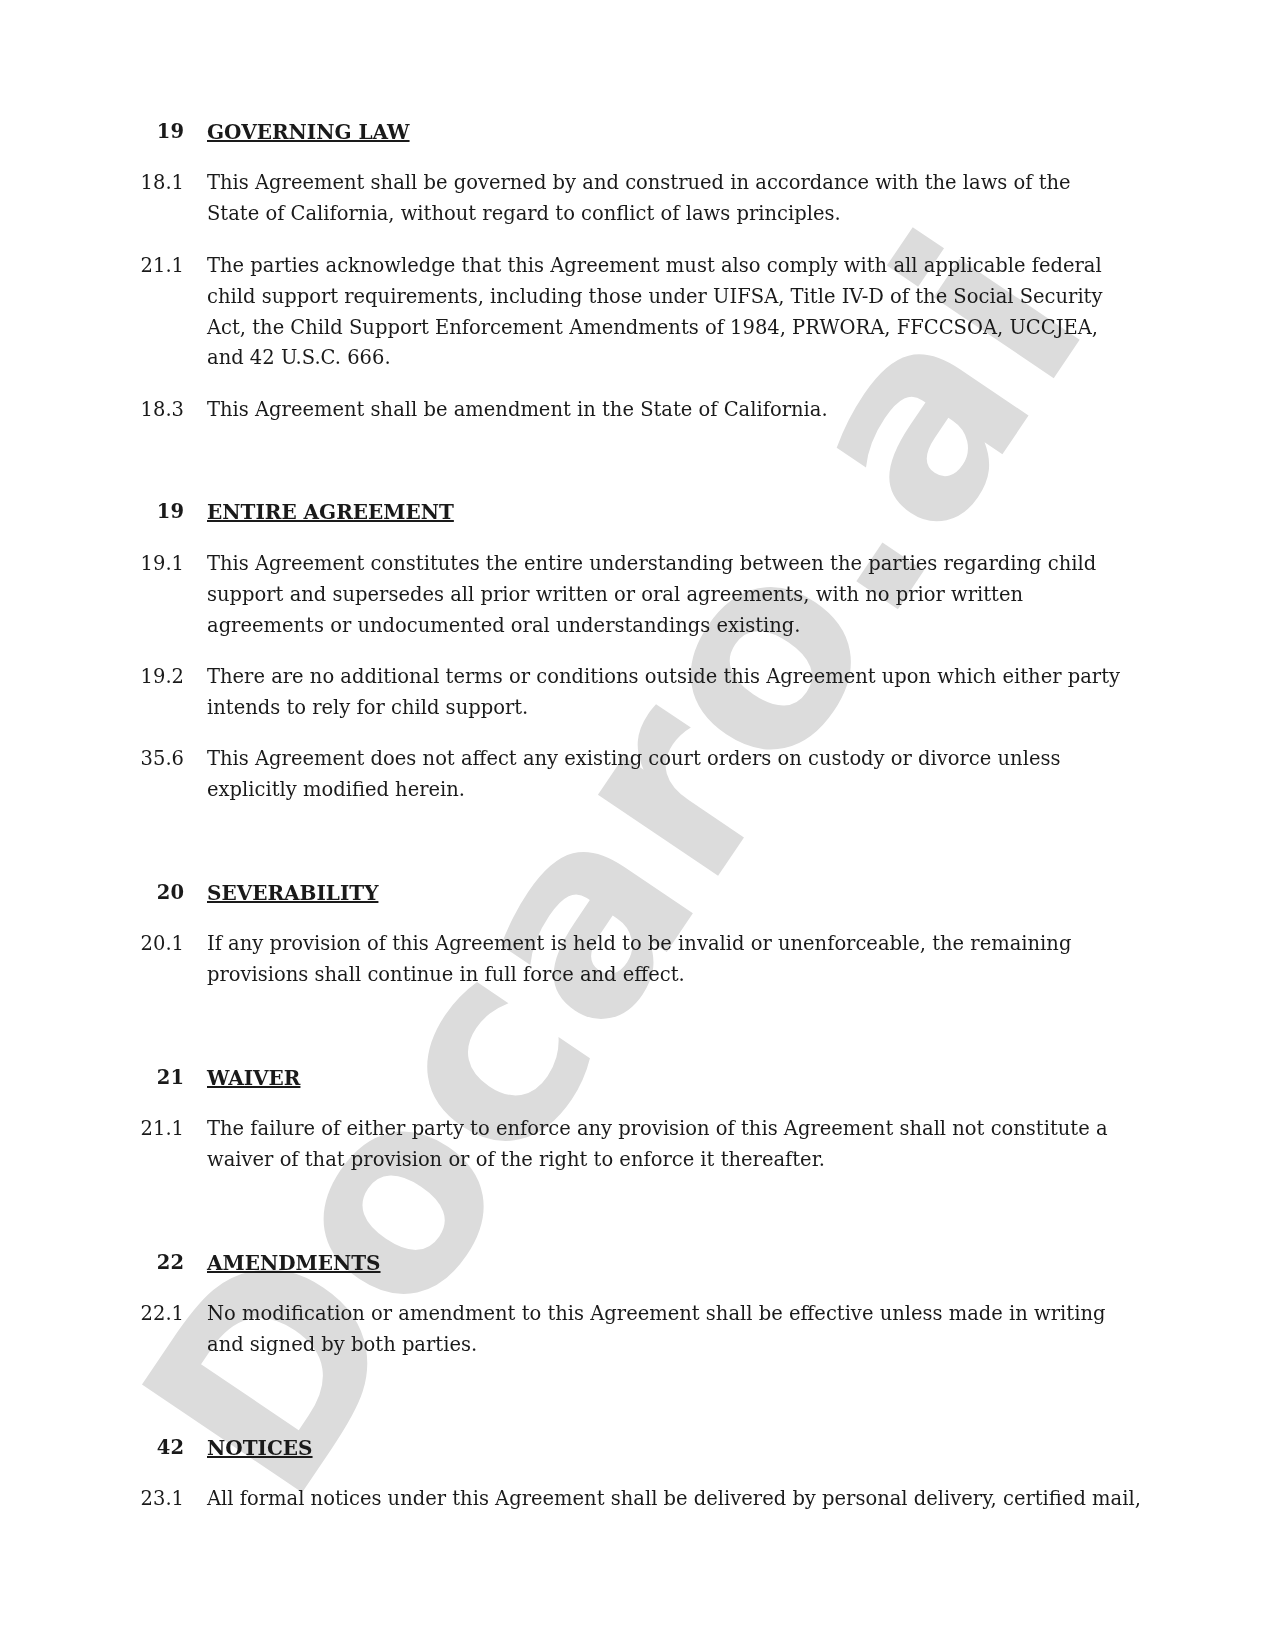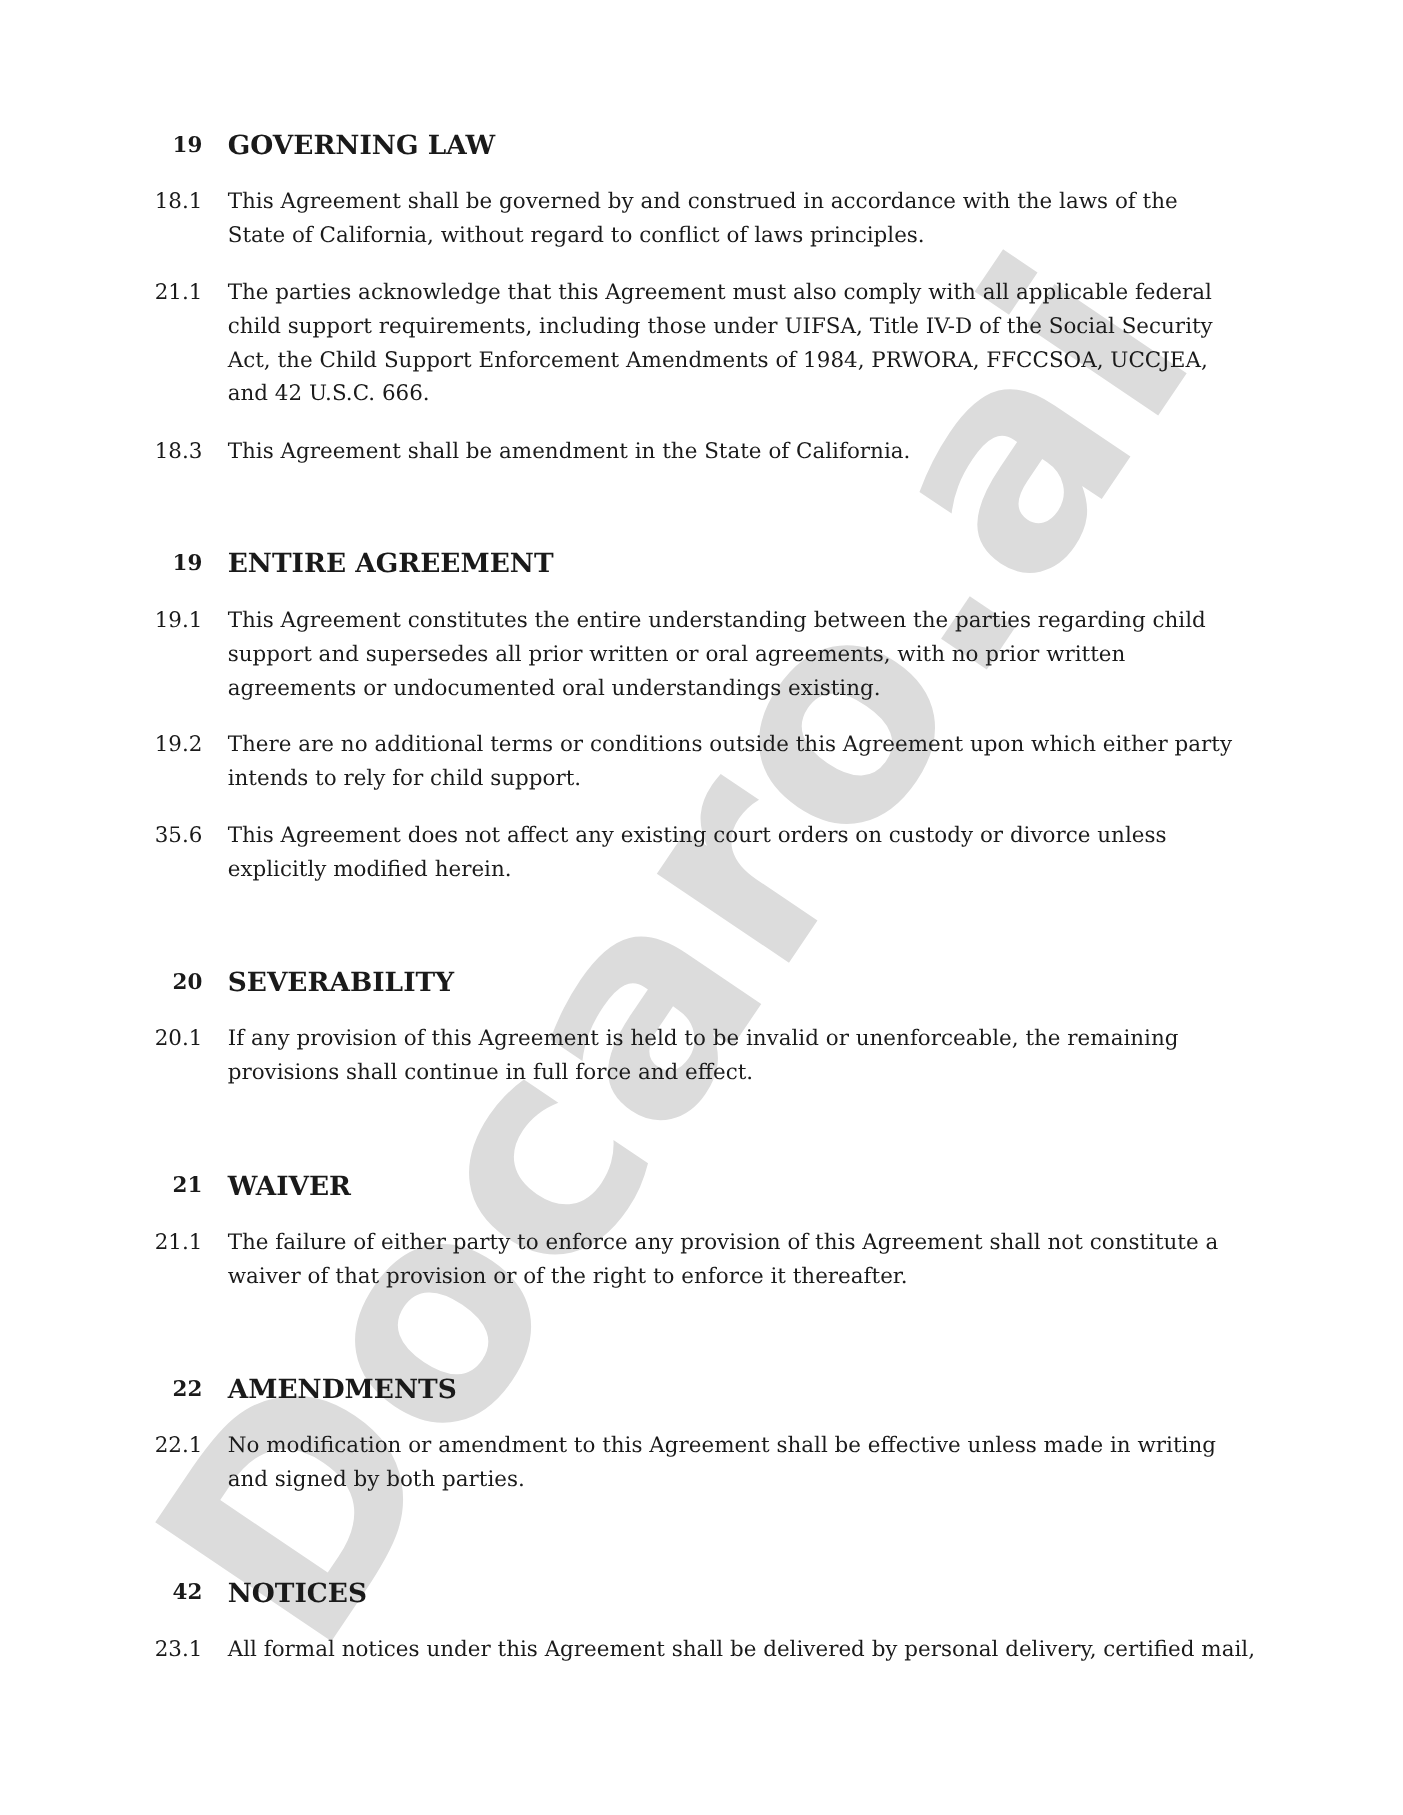--- a/index.html
+++ b/index.html
@@ -10,21 +10,21 @@
     position: absolute; left: 615px; top: 865px;
     transform: translate(-50%, -50%) rotate(-56deg);
     font-family: "DejaVu Sans", "Liberation Sans", sans-serif;
     font-weight: bold; font-size: 265px; line-height: 1;
     color: #dcdcdc; white-space: nowrap; letter-spacing: 2px;
     z-index: 0; user-select: none;
   }
   .content { position: absolute; left: 0; top: 0; width: 1275px; z-index: 1; }
   .heading, .clause { position: absolute; left: 0; width: 1275px; }
   .heading .num { position: absolute; right: calc(1275px - 184px); font-weight: bold; font-size: 19.5px; line-height: 30px; white-space: nowrap; }
-  .heading .title { position: absolute; left: 207px; font-weight: bold; font-size: 24px; line-height: 30px; white-space: nowrap; }
+  .heading .title { position: absolute; left: 207px; font-weight: bold; font-size: 20px; line-height: 30px; white-space: nowrap; text-decoration: underline; }
   .clause .num { position: absolute; right: calc(1275px - 184px); font-size: 19.5px; line-height: 30.8px; white-space: nowrap; }
   .clause .text { position: absolute; left: 207px; width: 918px; font-size: 19.5px; line-height: 30.8px; }
 </style>
 </head>
 <body>
 
 <div class="page">
 
   <div class="watermark">Docaro.ai</div>
 

